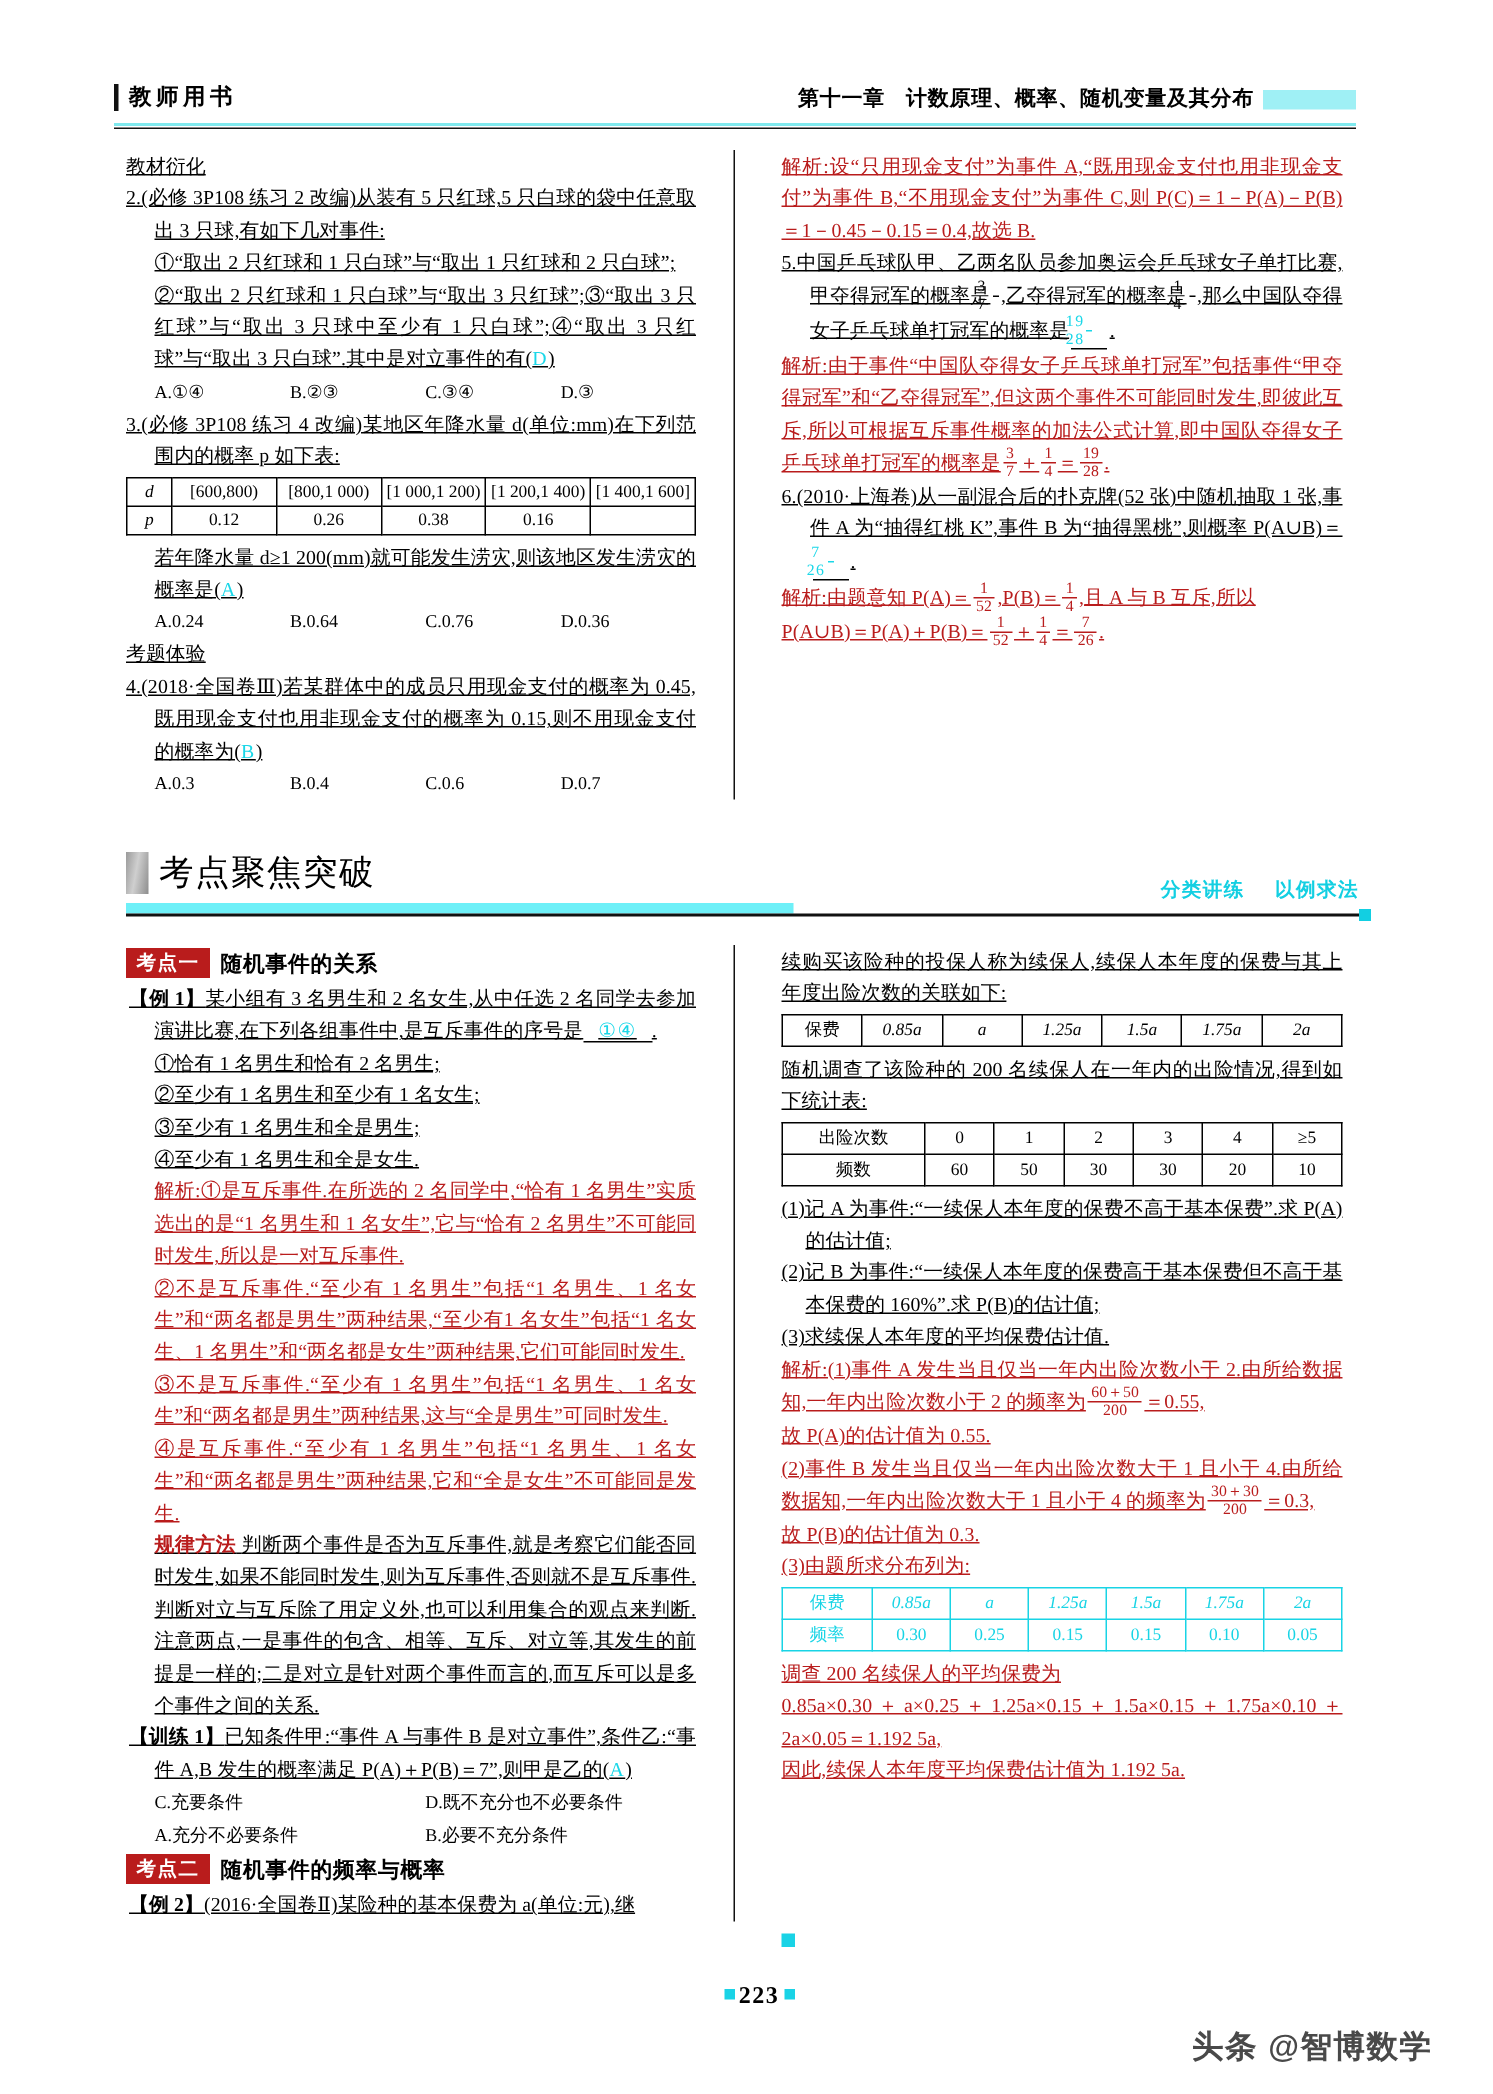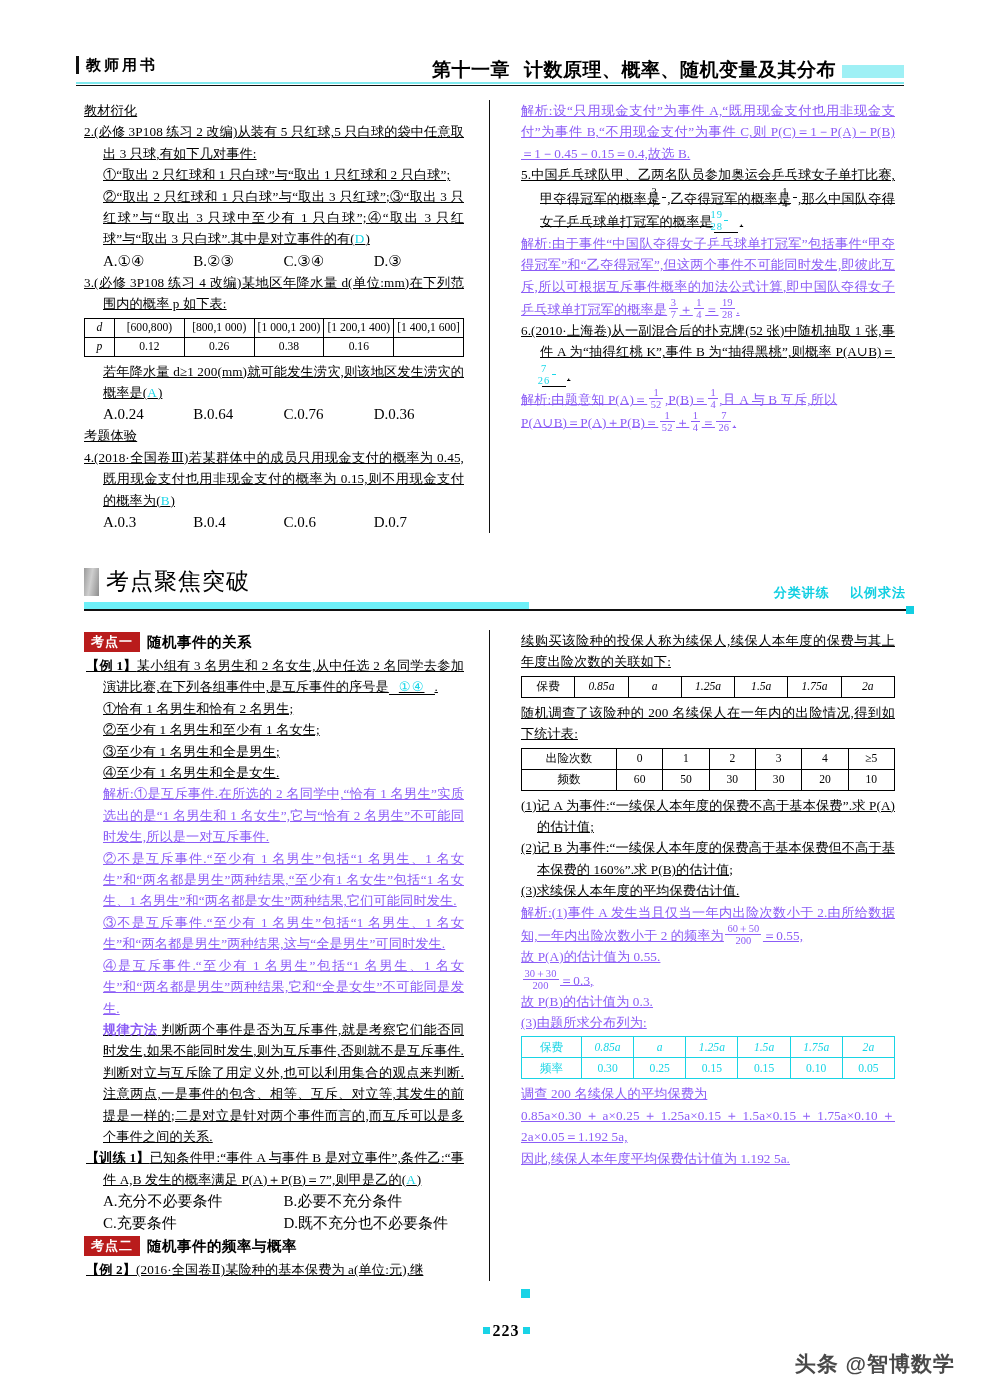--- a/index.html
+++ b/index.html
@@ -18,21 +18,21 @@
   .runhead {
     position:absolute; left:76px; top:56px; width:828px; height:34px;
   }
   .runhead-left {
     position:absolute; left:0; top:0;
     font-size:15px; font-weight:bold; letter-spacing:3px;
     border-left:3px solid #111; padding-left:7px; line-height:18px;
   }
   .runhead-right {
     position:absolute; right:0; top:1px;
-    font-size:19px; font-weight:bold; letter-spacing:0.5px;
+    font-size:14px; font-weight:bold; letter-spacing:0.5px;
     white-space:nowrap;
   }
   .runhead-chap { margin-right:14px; }
   .runhead-tab {
     display:inline-block; width:62px; height:13px;
     background:#9ff0f5; vertical-align:middle; margin-left:6px;
   }
   .runhead-rule {
     position:absolute; left:0; right:0; top:26px; height:2px; background:#7fe9ee;
   }
@@ -57,27 +57,27 @@
   .t {
     font-size:13.2px; line-height:21.4px;
     text-align:justify;
     letter-spacing:0.1px;
     text-decoration:underline;
   }
   .hang {
     padding-left:19px; text-indent:-19px;
   }
   .hang2 { padding-left:19px; }
-  .cy { color:#8b5cf6; }
+  .cy { color:#b91c1c; }
   .ital { font-style:italic; font-family:"Liberation Serif",serif; }
   .ans { color:#1ad7e8; letter-spacing:1px; }
   .ul { border-bottom:1px solid #000; padding:0 10px;margin-top:43px; }
 
   
-  .choices { display:flex; font-size:15px; line-height:22px; }
+  .choices { display:flex; font-size:12px; line-height:22px; }
   .choices > span { width:25%; }
   .choices.two > span { width:50%; }
 
   
   table.dt {
     border-collapse:collapse; width:100%;
     font-size:11.6px; margin:3px 0 4px 0;
     table-layout:fixed;
   }
   table.dt td, table.dt th {
@@ -290,26 +290,26 @@
 
       <div class="t hang2">
         <span class="cy" style="font-weight:bold">规律方法</span>
         <span>判断两个事件是否为互斥事件,就是考察它们能否同时发生,如果不能同时发生,则为互斥事件,否则就不是互斥事件.判断对立与互斥除了用定义外,也可以利用集合的观点来判断.注意两点,一是事件的包含、相等、互斥、对立等,其发生的前提是一样的;二是对立是针对两个事件而言的,而互斥可以是多个事件之间的关系.</span>
       </div>
 
       <div class="t hang2" style="text-indent:-17px">
         <span style="font-weight:bold">【训练 1】</span><span>已知条件甲:“事件 A 与事件 B 是对立事件”,条件乙:“事件 A,B 发生的概率满足 P(A)＋P(B)＝7”,则甲是乙的(</span><span class="ans">A</span><span>)</span>
       </div>
       <div class="choices two hang2">
+        <span>C.充要条件</span>
+        <span>D.既不充分也不必要条件</span>
+      </div>
+      <div class="choices two hang2">
         <span>A.充分不必要条件</span>
         <span>B.必要不充分条件</span>
-      </div>
-      <div class="choices two hang2">
-        <span>C.充要条件</span>
-        <span>D.既不充分也不必要条件</span>
       </div>
 
       <div class="kd-row">
         <span class="kaodian">考点二</span>
         <span class="kd-title">随机事件的频率与概率</span>
       </div>
 
       <div class="t hang2" style="text-indent:-17px">
         <span style="font-weight:bold">【例 2】</span><span>(2016·全国卷Ⅱ)某险种的基本保费为 a(单位:元),继</span>
       </div>
@@ -363,21 +363,21 @@
       <div class="t hang2" style="padding-left:16px;text-indent:-16px">(1)记 A 为事件:“一续保人本年度的保费不高于基本保费”.求 P(A)的估计值;</div>
       <div class="t hang2" style="padding-left:16px;text-indent:-16px">(2)记 B 为事件:“一续保人本年度的保费高于基本保费但不高于基本保费的 160%”.求 P(B)的估计值;</div>
       <div class="t hang2" style="padding-left:16px;text-indent:-16px">(3)求续保人本年度的平均保费估计值.</div>
 
       <div class="t cy">
         <span>解析:(1)事件 A 发生当且仅当一年内出险次数小于 2.由所给数据知,一年内出险次数小于 2 的频率为</span><span class="frac"><span class="num">60＋50</span><span class="den">200</span></span><span>＝0.55,</span>
       </div>
       <div class="t cy">故 P(A)的估计值为 0.55.</div>
 
       <div class="t cy">
-        <span class="frac"><span class="num">30＋30</span><span class="den">200</span></span><span>＝0.3,</span>
+        <span>(2)事件 B 发生当且仅当一年内出险次数大于 1 且小于 4.由所给数据知,一年内出险次数大于 1 且小于 4 的频率为</span><span class="frac"><span class="num">30＋30</span><span class="den">200</span></span><span>＝0.3,</span>
       </div>
       <div class="t cy">故 P(B)的估计值为 0.3.</div>
 
       <div class="t cy">(3)由题所求分布列为:</div>
 
       <table class="dt cyt">
         <tbody>
             <tr>
           <td style="width:60px">保费</td>
           <td class="ital">0.85a</td>

